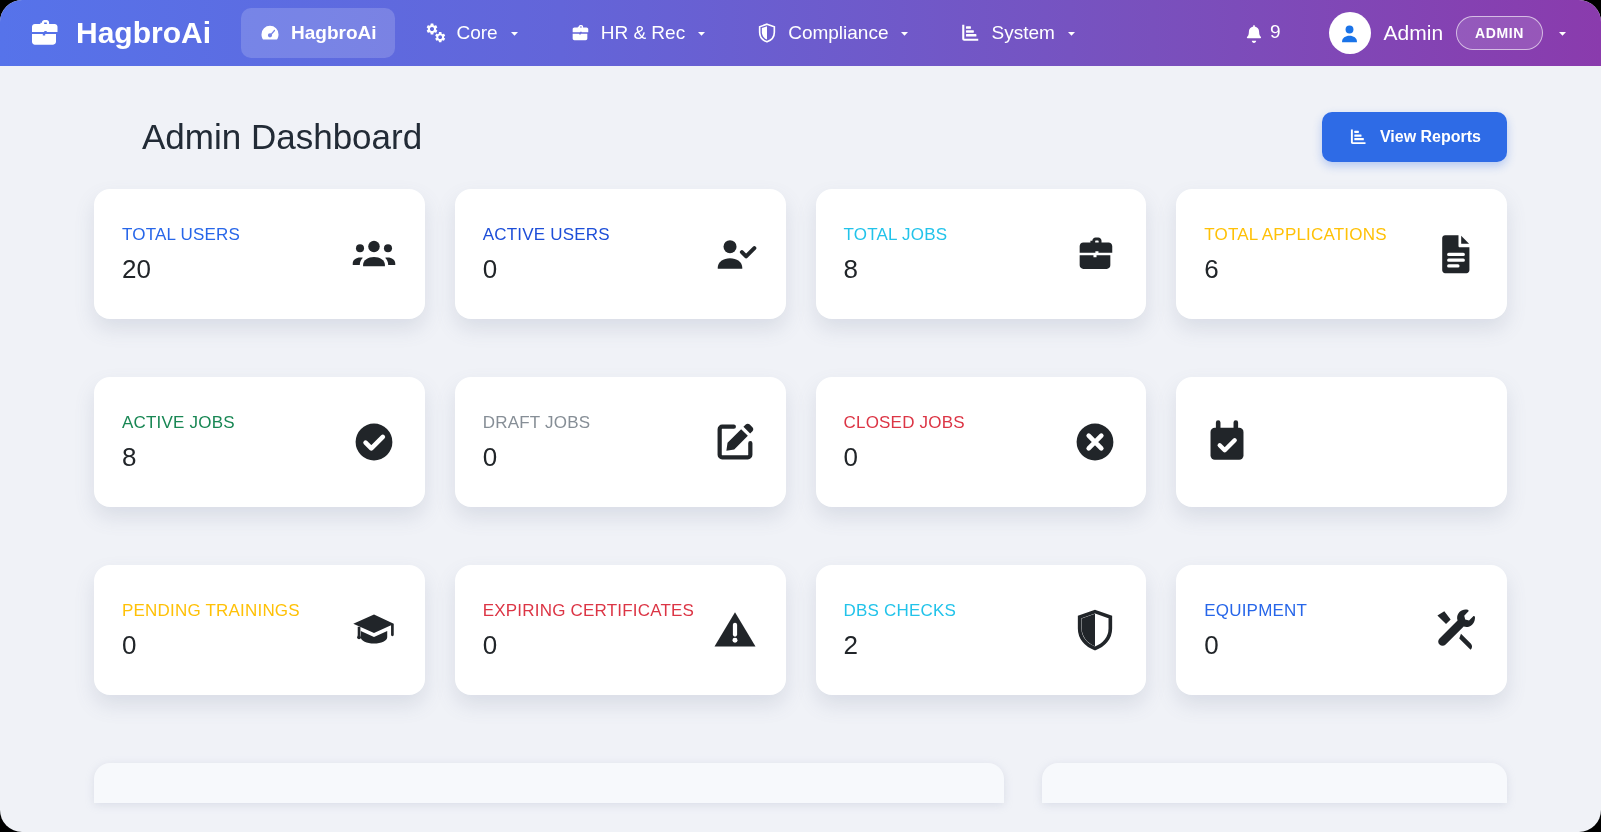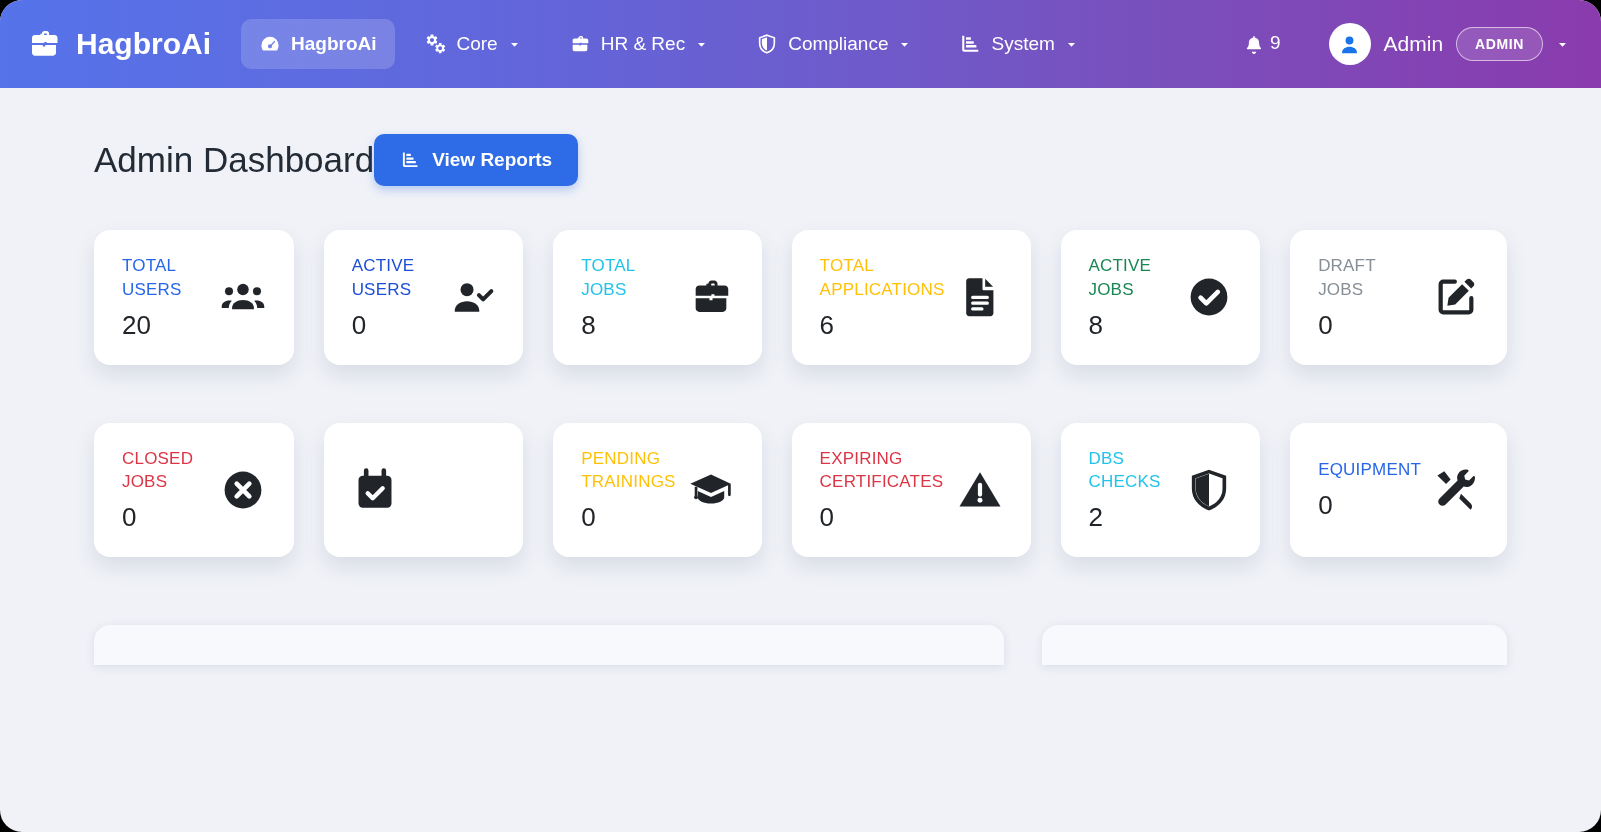--- a/index.html
+++ b/index.html
@@ -1,19 +1,19 @@
 <!DOCTYPE html>
 <html><head>
 <meta charset="utf-8">
 <style>
   html,body{margin:0;padding:0;background:#000;font-family:"Liberation Sans",sans-serif;}
   .page{width:1601px;height:832px;border-radius:22px;overflow:hidden;background:#f0f2f7;position:relative;}
 
   
-  .navbar{height:88px;display:flex;align-items:center;padding:0 26px;box-sizing:border-box;
+  .navbar{height:66px;display:flex;align-items:center;padding:0 26px;box-sizing:border-box;
     background:linear-gradient(90deg,#5673ea 0%,#6365d9 35%,#7950bd 72%,#8a3bad 100%);}
   .brand{display:flex;align-items:center;gap:14px;color:#fff;font-size:30px;font-weight:bold;margin-right:30px;cursor:pointer;}
   .brand .icon svg{width:36px;height:36px;}
   .icon{display:inline-flex;align-items:center;justify-content:center;color:inherit;}
   .icon svg{fill:currentColor;display:block;}
   .nav-items{display:flex;align-items:center;list-style:none;margin:0;padding:0;gap:12px;flex:1;}
   .nav-item{display:flex;align-items:center;gap:10px;color:#fff;font-size:19px;font-weight:500;
     padding:14px 18px;border-radius:10px;cursor:pointer;white-space:nowrap;}
   .nav-item.active{background:rgba(255,255,255,.17);font-weight:bold;}
   .nav-item .n-icon svg{width:22px;height:22px;}
@@ -24,28 +24,28 @@
   .user-wrap{display:flex;align-items:center;gap:13px;color:#fff;cursor:pointer;margin-right:6px;}
   .avatar{width:42px;height:42px;border-radius:50%;background:#fff;display:flex;align-items:center;justify-content:center;color:#1a73e8;}
   .avatar svg{width:27px;height:27px;}
   .user-name{font-size:21px;}
   .role-badge{font-size:14px;font-weight:bold;letter-spacing:.6px;color:#fff;
     border:1.5px solid rgba(255,255,255,.6);background:rgba(255,255,255,.13);
     padding:8px 18px;border-radius:999px;}
 
   
   .main{padding:46px 94px 0;box-sizing:border-box;}
-  .header-row{display:flex;align-items:center;justify-content:flex-start;}
+  .header-row{display:flex;align-items:center;justify-content:space-between;margin-left:48px;}
   .page-title{font-size:35px;font-weight:500;color:#222b36;margin:0;}
   .view-reports{display:flex;align-items:center;gap:12px;background:#2e6be6;color:#fff;border:none;
-    border-radius:10px;padding:15px 26px;font-size:19px;font-weight:bold;cursor:pointer;
+    border-radius:10px;padding:15px 26px;font-size:16px;font-weight:bold;cursor:pointer;
     font-family:"Liberation Sans",sans-serif;box-shadow:0 4px 10px rgba(46,107,230,.3);}
   .view-reports .icon svg{width:20px;height:20px;}
 
-  .cards-grid{display:grid;grid-template-columns:repeat(6,1fr);column-gap:30px;row-gap:58px;margin-top:44px;}
+  .cards-grid{display:grid;grid-template-columns:repeat(4,1fr);column-gap:30px;row-gap:58px;margin-top:27px;}
   .card{background:#fff;border-radius:16px;box-shadow:0 10px 20px rgba(99,110,140,.16);
     padding:24px 28px;box-sizing:border-box;min-height:130px;
     display:flex;align-items:center;justify-content:space-between;gap:12px;cursor:pointer;}
   .card-text{display:flex;flex-direction:column;}
   .card-label{font-size:17px;font-weight:500;letter-spacing:.2px;line-height:1.4;text-transform:uppercase;}
   .card-value{font-size:26px;color:#212529;margin-top:8px;}
   .card-icon{color:#212529;flex-shrink:0;}
   .card-icon svg{width:46px;height:46px;}
 
   .peek-row{display:flex;gap:38px;margin-top:68px;}

